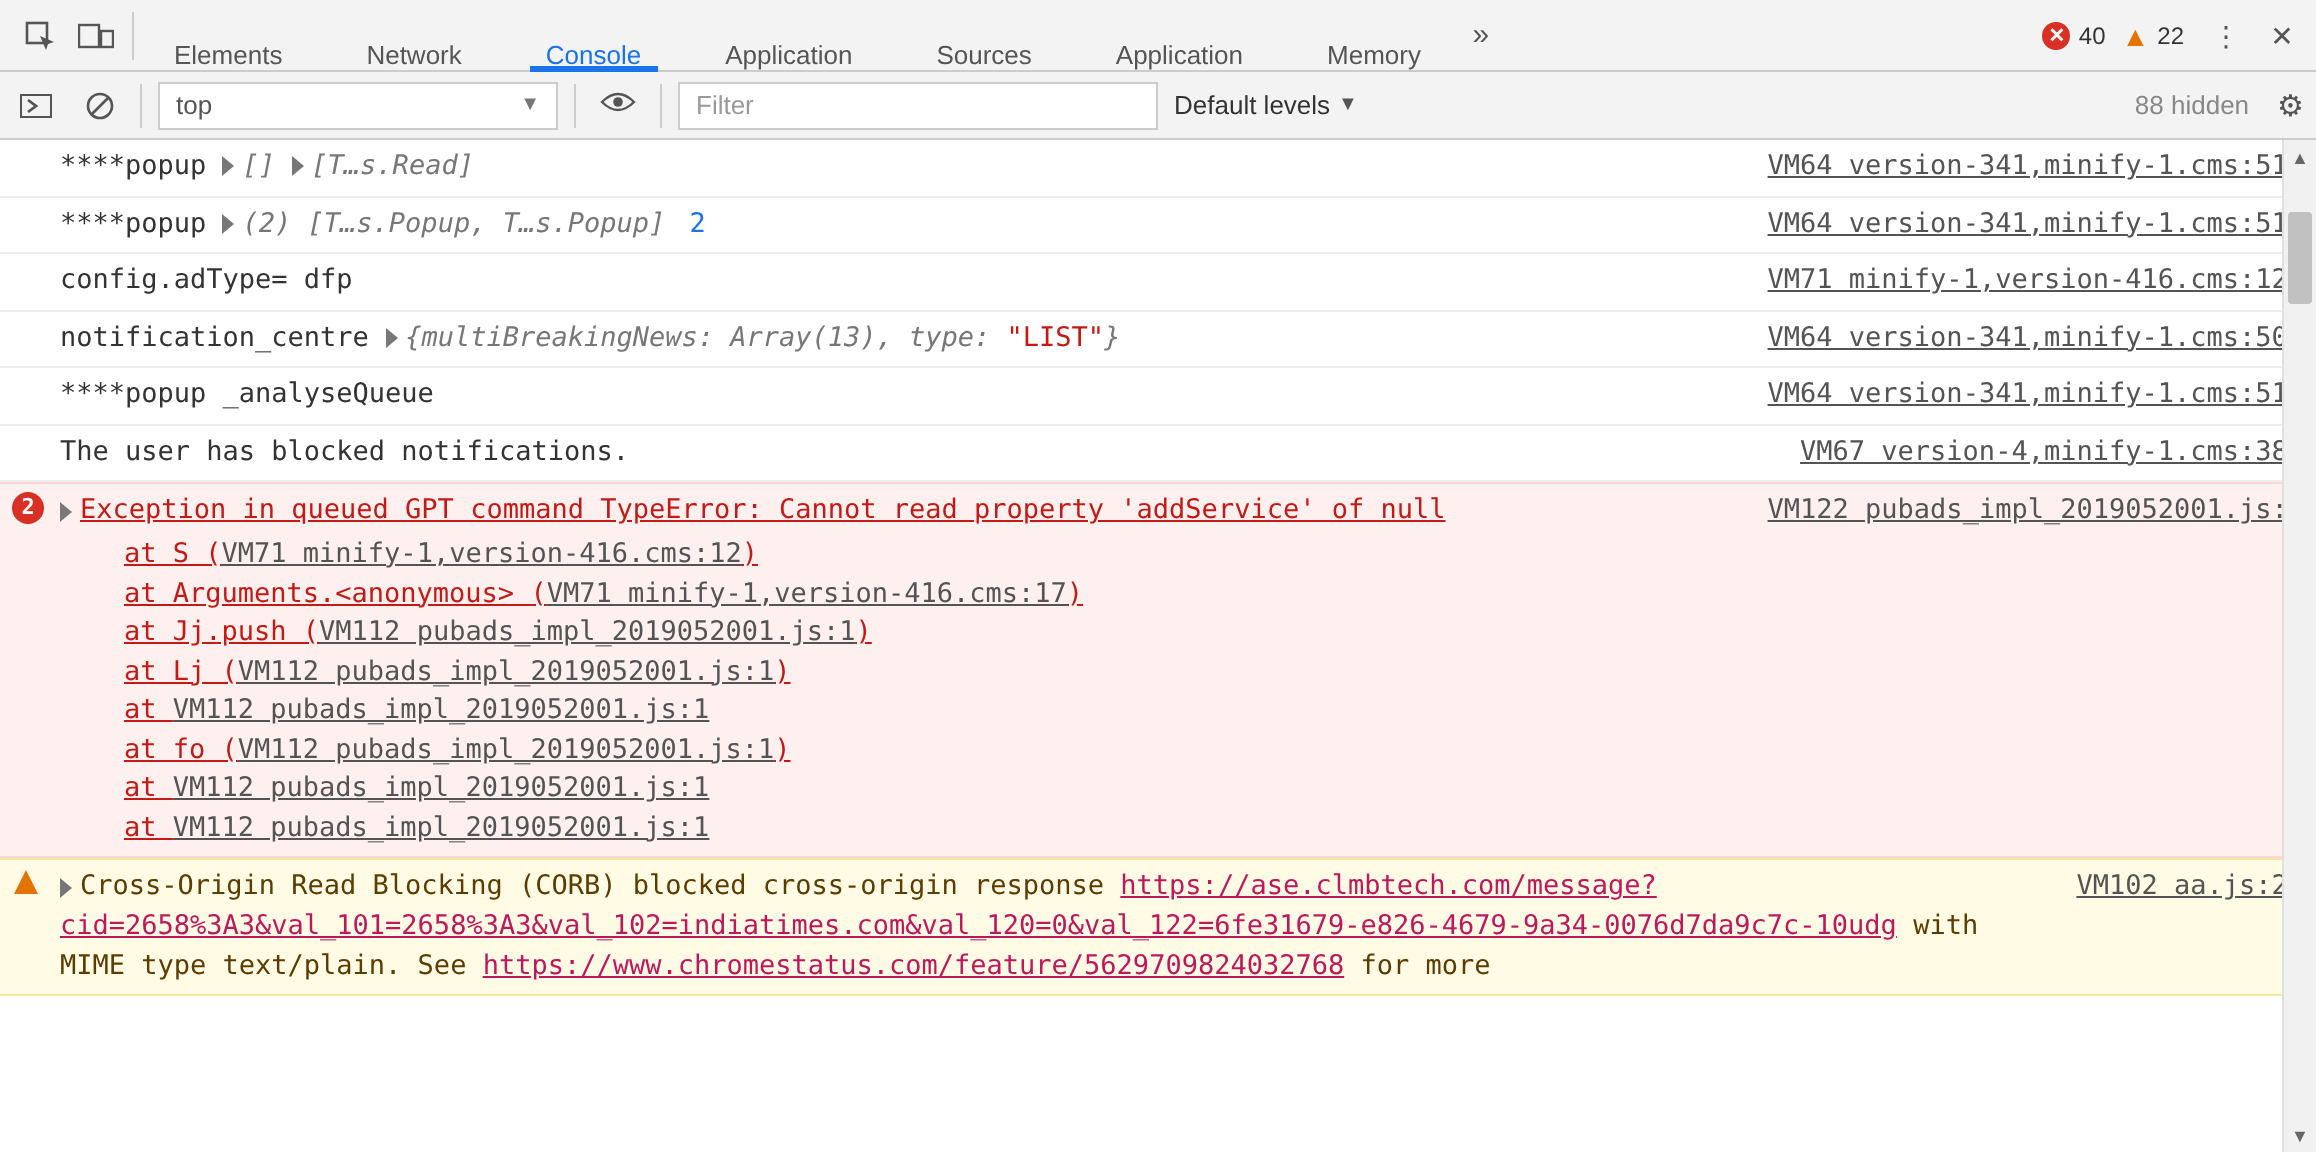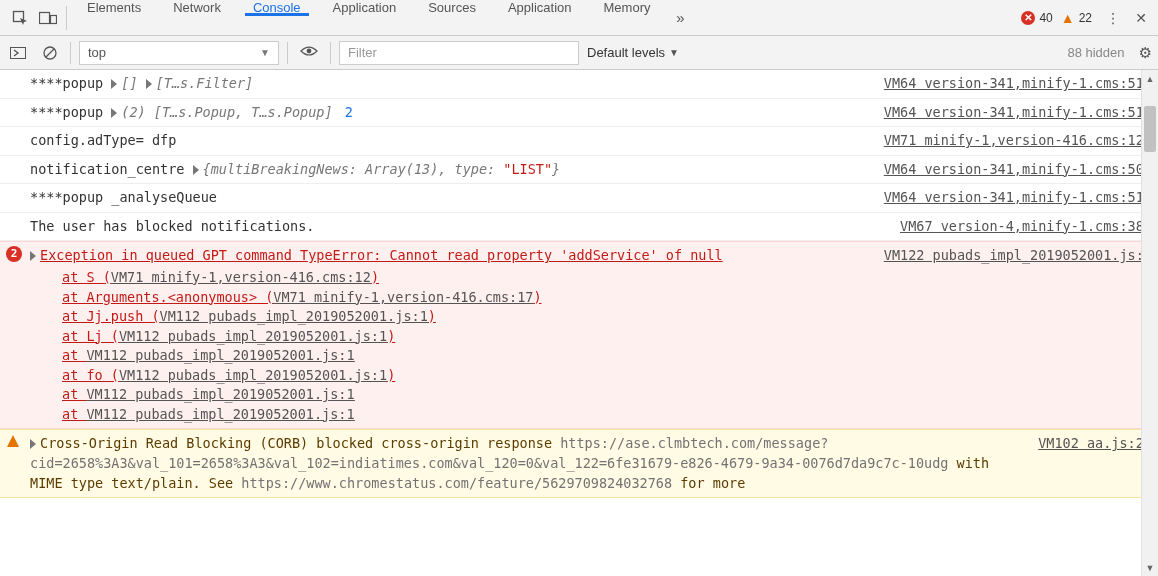--- a/index.html
+++ b/index.html
@@ -3,21 +3,21 @@
 <meta charset="utf-8">
 <style>
   * { box-sizing: border-box; }
   html, body { margin: 0; padding: 0; font-family: "Segoe UI", Arial, sans-serif; font-size: 13px; color: #333; background: #fff; }
   body { width: 1158px; height: 576px; overflow: hidden; position: relative; }
 
   
   .topbar { height: 36px; border-bottom: 1px solid #ccc; display: flex; align-items: center; padding: 0 6px; background: #f3f3f3; }
   .topbar .ic { width: 28px; display:flex; align-items:center; justify-content:center; color:#555; }
   .topbar .sep { width:1px; background:#ccc; height:24px; margin:0 4px; }
-  .tabs { display:flex; align-items:flex-start; height:100%; }
+  .tabs { display:flex; align-items:flex-end; height:100%;gap:10px; }
   .tabs .tab { padding:0 16px; display:flex; align-items:center; color:#555; cursor:pointer; position:relative; }
   .tabs .tab.active { color:#1a73e8; }
   .tabs .tab.active::after { content:""; position:absolute; bottom:-1px; left:8px; right:8px; height:3px; background:#1a73e8; }
   .topbar .spacer { flex:1; }
   .err-ct, .warn-ct { display:flex; align-items:center; gap:4px; margin:0 4px; font-size:12px; }
   .err-ct .dot { width:14px; height:14px; border-radius:50%; background:#d93025; color:#fff; font-size:10px; display:flex; align-items:center; justify-content:center; font-weight:bold; }
   .warn-ct .tri { color:#e37400; font-size:14px; }
   .more-v, .close-x { width:22px; text-align:center; color:#555; margin-left:6px; cursor:pointer; font-size:14px; }
 
   
@@ -51,21 +51,21 @@
   .row.warn .msg { color:#5c3c00; }
 
   .row .badge { position:absolute; left:6px; }
   .row { position:relative; }
   .badge-err { width:16px; height:16px; border-radius:50%; background:#d93025; color:#fff; font-size:11px; display:flex; align-items:center; justify-content:center; font-weight:bold; }
   .badge-warn svg { display:block; }
 
   .stack { margin-top:2px; }
   .stack-line { padding-left:32px; color:#c41a16; }
   .stack-line .lnk { text-decoration:underline; color:#545454; }
-  .warn .lnk { color:#737373; }
+  .warn .lnk { text-decoration:underline; color:#be185d; }
 
   
   .scroll-track { position:absolute; right:0; top:70px; bottom:0; width:17px; background:#f1f1f1; border-left:1px solid #e0e0e0; }
   .scroll-thumb { position:absolute; left:2px; right:2px; top:36px; height:46px; background:#c1c1c1; border-radius:2px; }
   .scroll-arrow { position:absolute; left:0; right:0; height:17px; display:flex; align-items:center; justify-content:center; color:#666; font-size:9px; }
   .scroll-arrow.up { top:0; }
   .scroll-arrow.down { bottom:0; }
 </style>
 </head>
 <body>
@@ -141,21 +141,21 @@
     <span class="chev">▼</span>
   </div>
   <div class="spacer"></div>
   <span class="hidden-ct">88 hidden</span>
   <div class="gear">⚙</div>
 </div>
 
 <div class="logs">
   <div class="logs-inner">
       <div class="row ">
-        <div class="msg"><span>****popup  </span><span class="tog"></span><span class="gray">[] </span><span class="tog"></span><span class="gray">[T…s.Filter]</span></div>
+        <div class="msg"><span>****popup  </span><span class="tog"></span><span class="gray">[] </span><span class="tog"></span><span class="gray">[T…s.Read]</span></div>
         <div class="src">VM64 version-341,minify-1.cms:515</div>
       </div>
       <div class="row ">
         <div class="msg"><span>****popup  </span><span class="tog"></span><span class="gray">(2) [T…s.Popup, T…s.Popup]</span><span class="count-inline"> 2</span></div>
         <div class="src">VM64 version-341,minify-1.cms:515</div>
       </div>
       <div class="row ">
         <div class="msg"><span>config.adType= dfp</span></div>
         <div class="src">VM71 minify-1,version-416.cms:128</div>
       </div>

